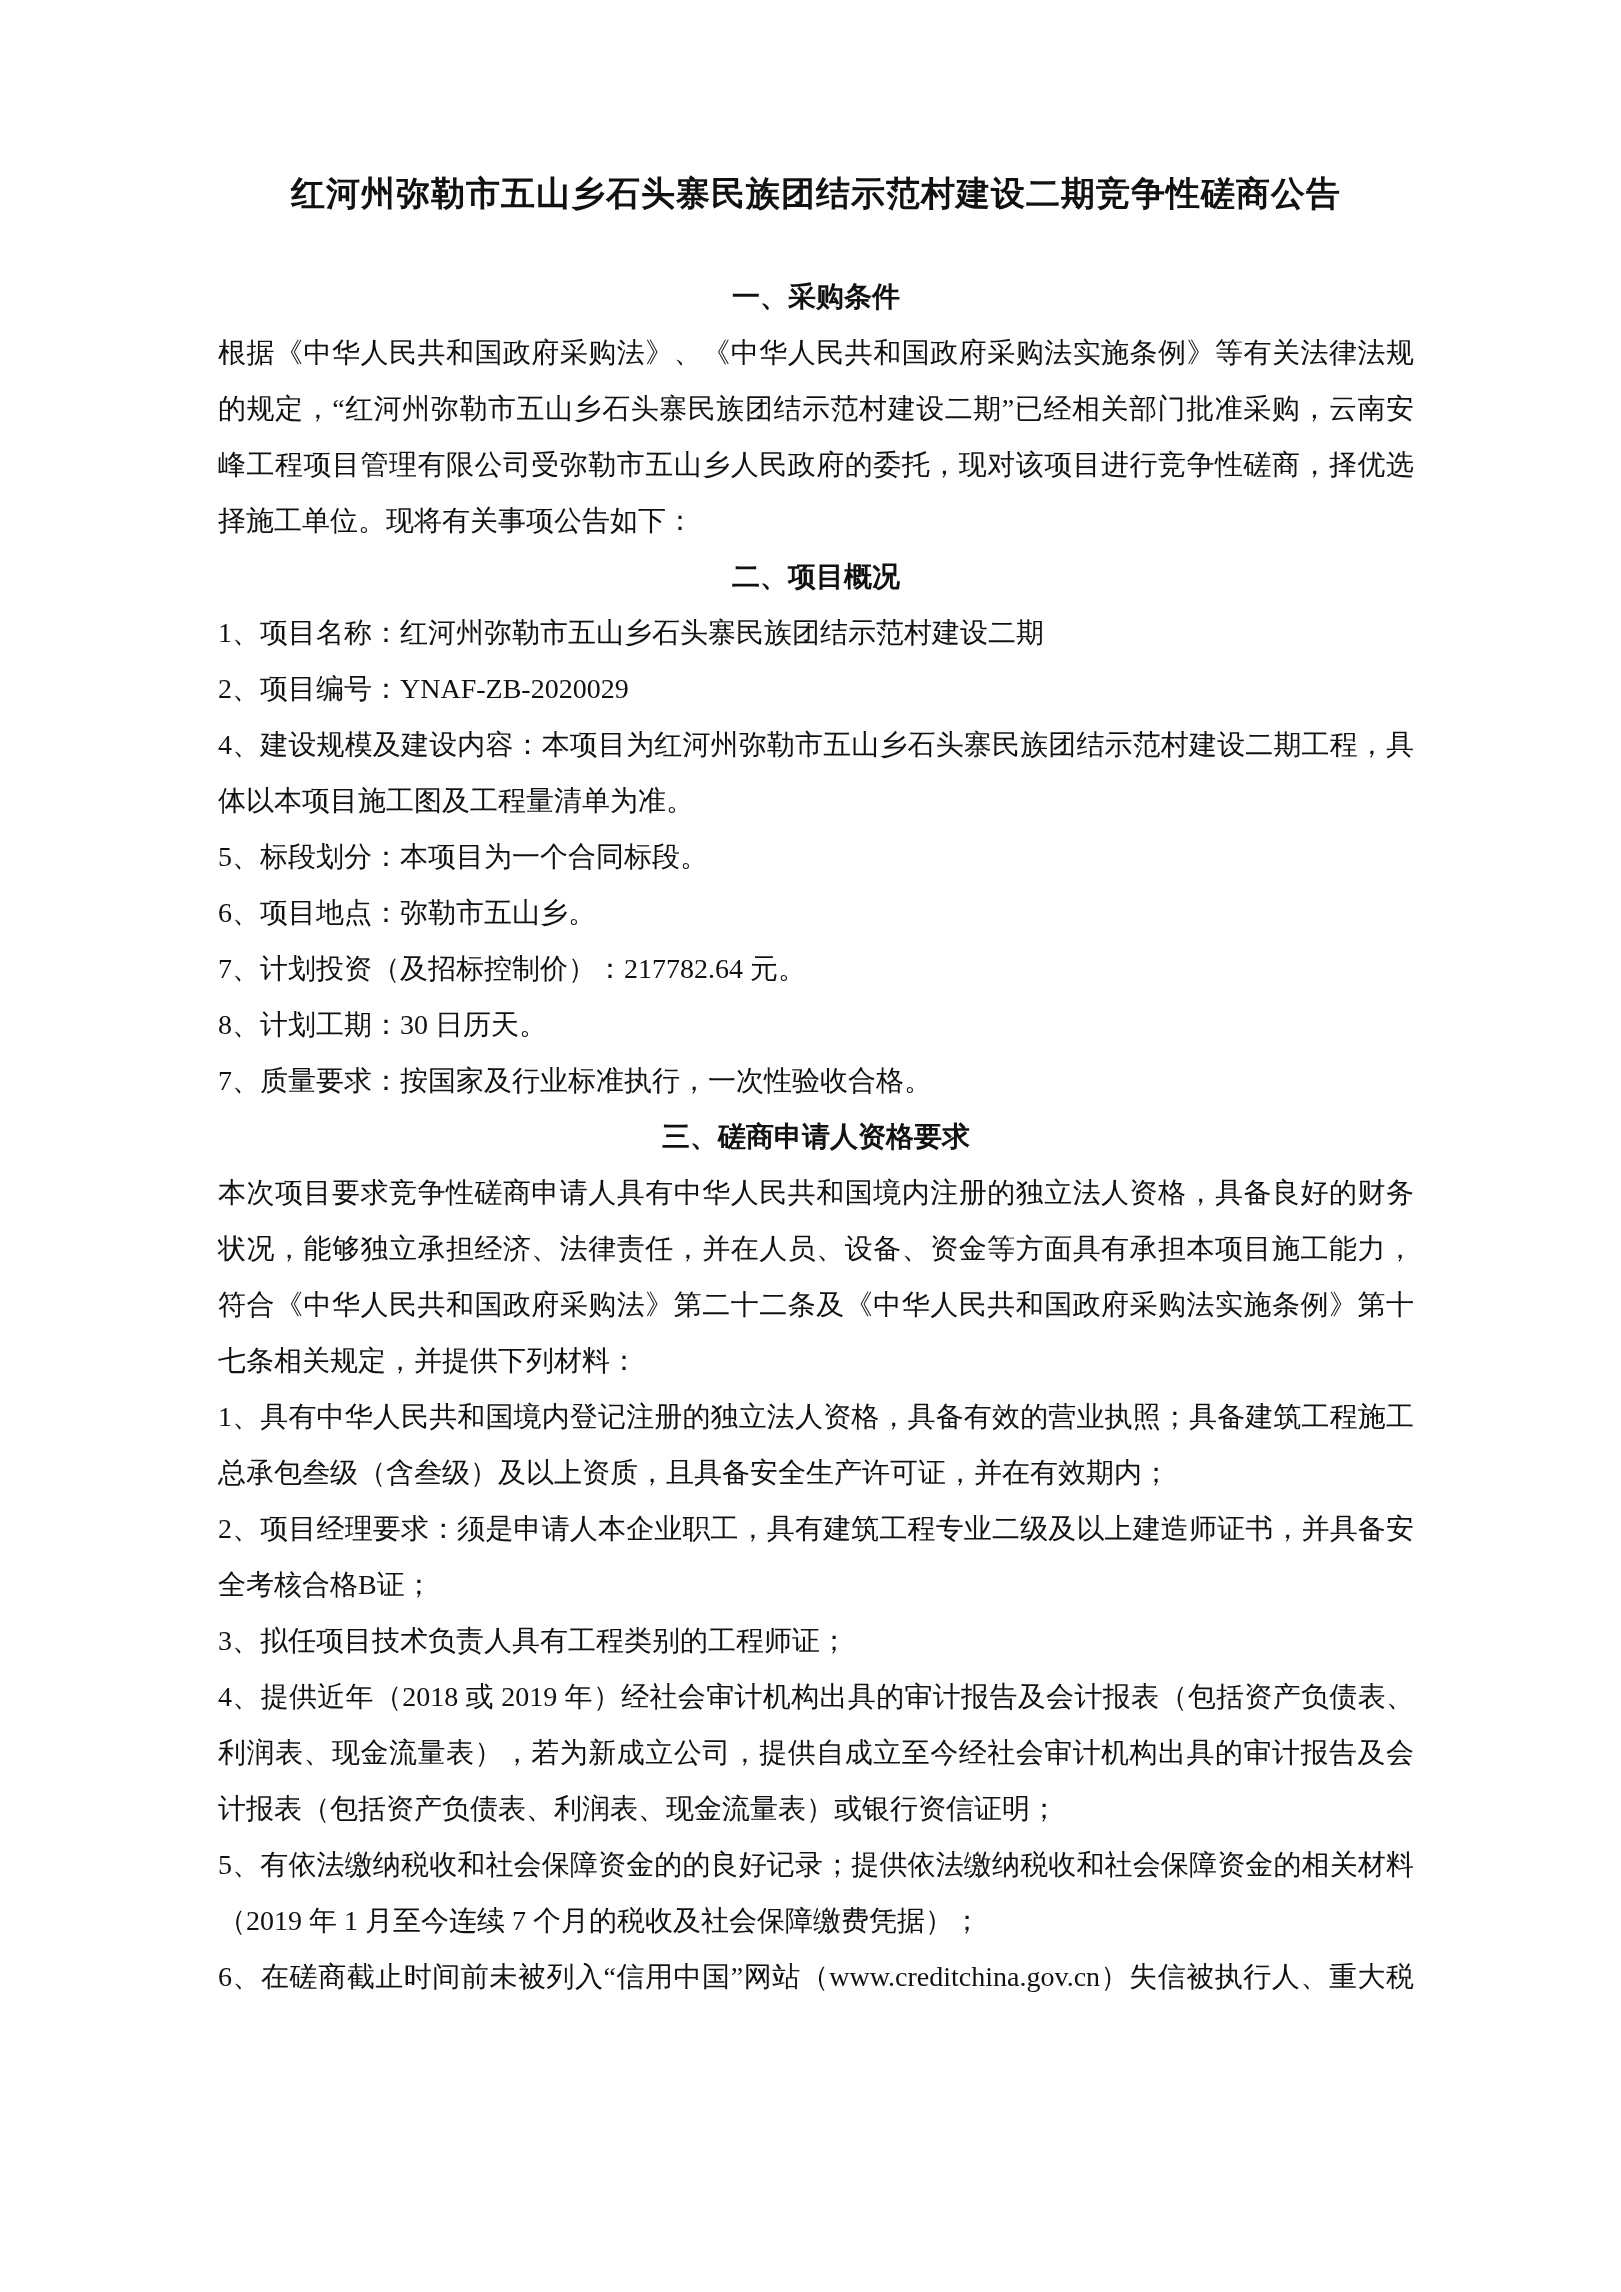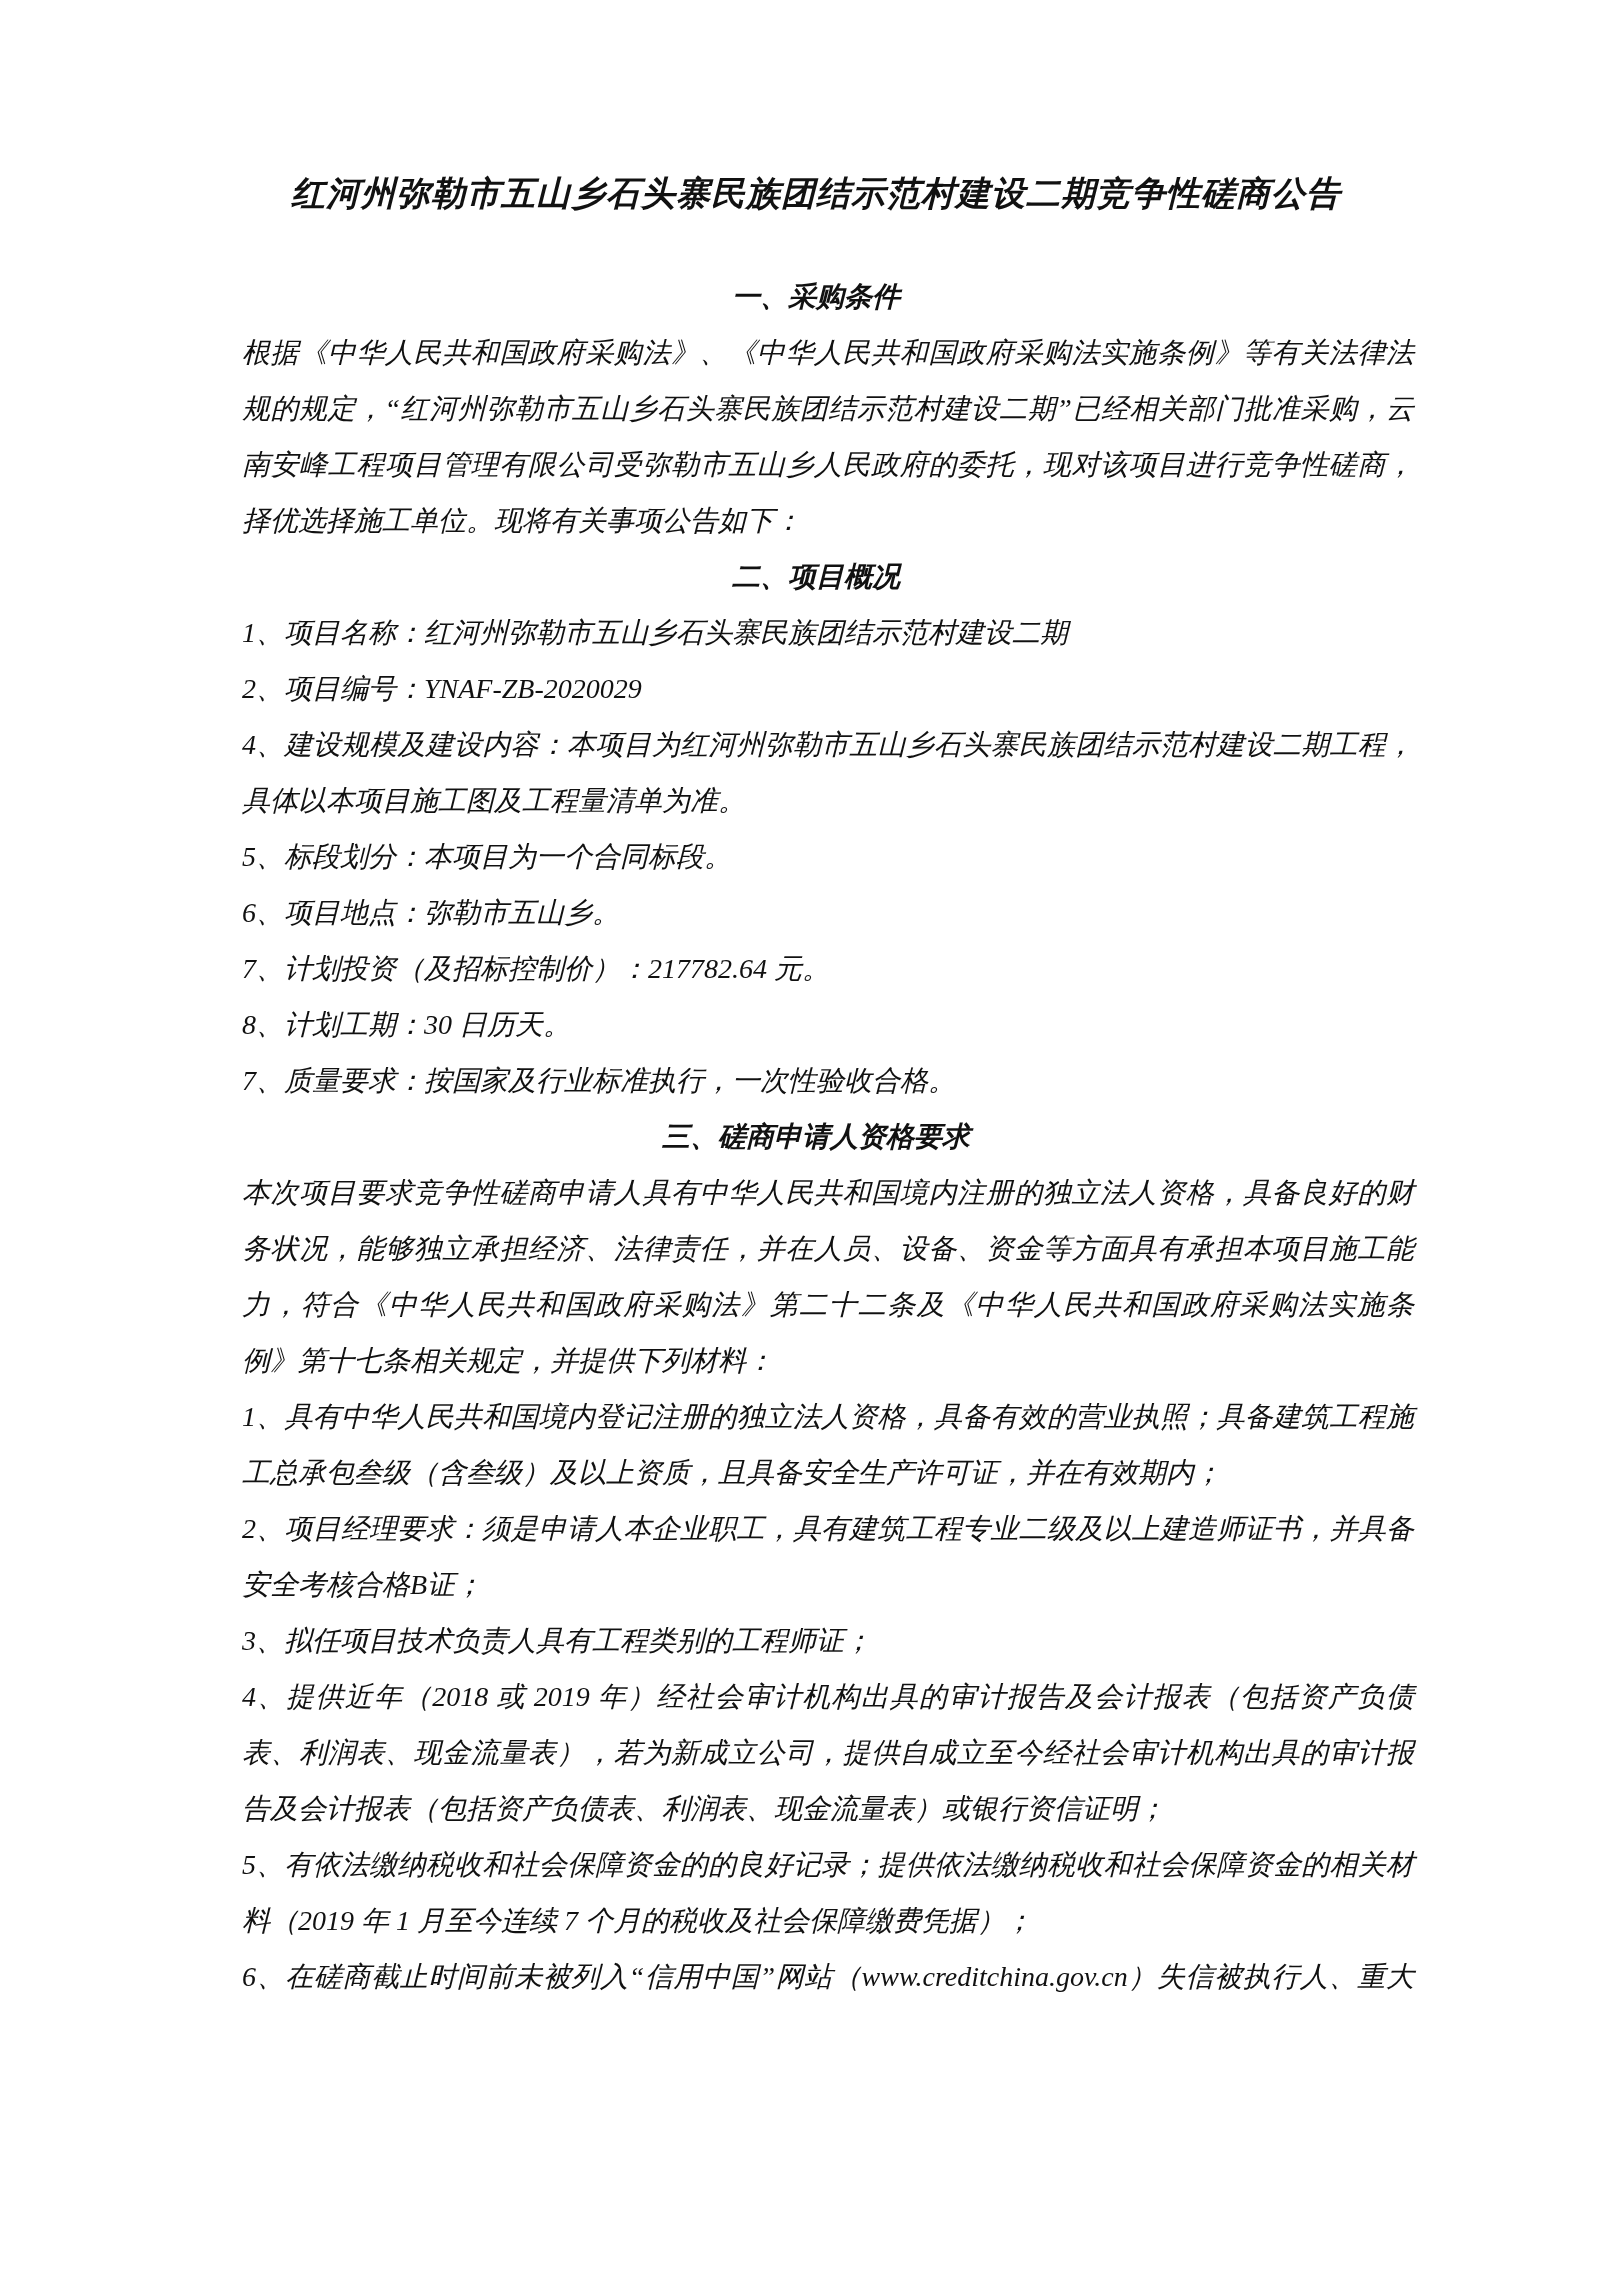--- a/index.html
+++ b/index.html
@@ -5,21 +5,20 @@
   * { margin: 0; padding: 0; box-sizing: border-box; }
   html, body { background: #ffffff; }
   .page {
     position: relative;
     width: 1621px;
     height: 1997px;
     background: #ffffff;
     color: #111111;
     font-family: "Liberation Serif", "DejaVu Serif", serif;
     overflow: hidden;
-    font-style: italic;
   }
   .content {
     position: absolute;
     left: 218px;
     top: 165px;
     width: 1196px;
   }
   .doc-title {
     font-size: 34px;
     font-weight: bold;
@@ -31,21 +30,20 @@
   .heading {
     font-size: 28px;
     font-weight: bold;
     line-height: 56px;
     text-align: center;
   }
   .para {
     font-size: 28px;
     line-height: 56px;
     text-align: justify;
-    margin-left: 24px;
   }
 </style>
 </head>
 <body>
 
 <div class="page">
   <div class="content">
 
     <h1 class="doc-title">红河州弥勒市五山乡石头寨民族团结示范村建设二期竞争性磋商公告</h1>
 

